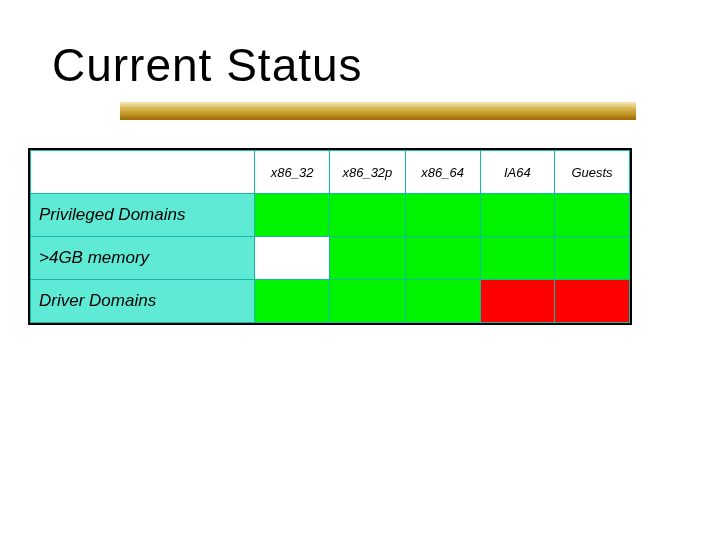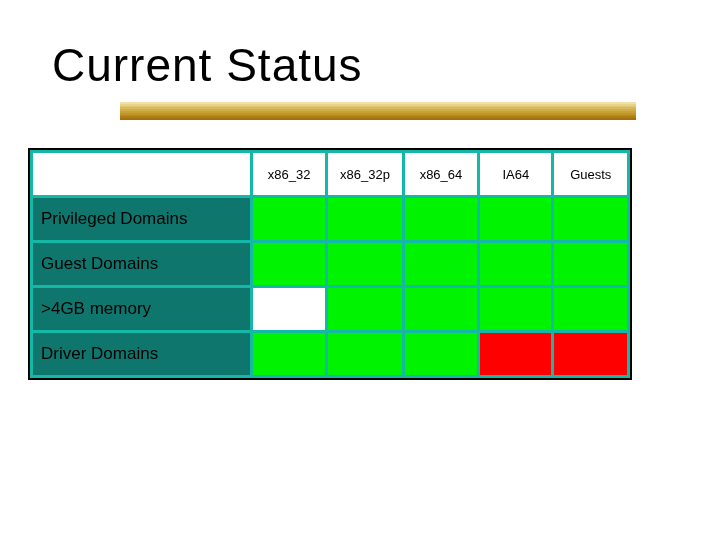--- a/index.html
+++ b/index.html
@@ -58,28 +58,29 @@
     left: 28px;
     width: 600px;
     border: 2px solid #000;
     border-collapse: collapse;
   }
   table {
     border-collapse: collapse;
     width: 100%;
   }
   th, td {
-    border: 3px solid #14b8a6;
+    border: 1px solid #14b8a6;
     height: 42px;
     padding: 0;
     margin: 16px;
+    font-style: italic;
   }
   th.rowhdr, td.rowhdr {
     width: 222px;
-    background: #0f766e;
+    background: #5eead4;
     text-align: left;
     padding-left: 8px;
     font-size: 17px;
     font-weight: normal;
   }
   tr.header th.rowhdr {
     background: #ffffff;
   }
   tr.header th.colhdr {
     background: #ffffff;
@@ -128,28 +129,20 @@
 
       <tr>
         <td class="rowhdr">Privileged Domains</td>
         <td class="cell g"></td>
         <td class="cell g"></td>
         <td class="cell g"></td>
         <td class="cell g"></td>
         <td class="cell g"></td>
       </tr>
 
-      <tr>
-        <td class="rowhdr">Guest Domains</td>
-        <td class="cell g"></td>
-        <td class="cell g"></td>
-        <td class="cell g"></td>
-        <td class="cell g"></td>
-        <td class="cell g"></td>
-      </tr>
 
 
 
       <tr>
         <td class="rowhdr">&gt;4GB memory</td>
         <td class="cell w"></td>
         <td class="cell g"></td>
         <td class="cell g"></td>
         <td class="cell g"></td>
         <td class="cell g"></td>

